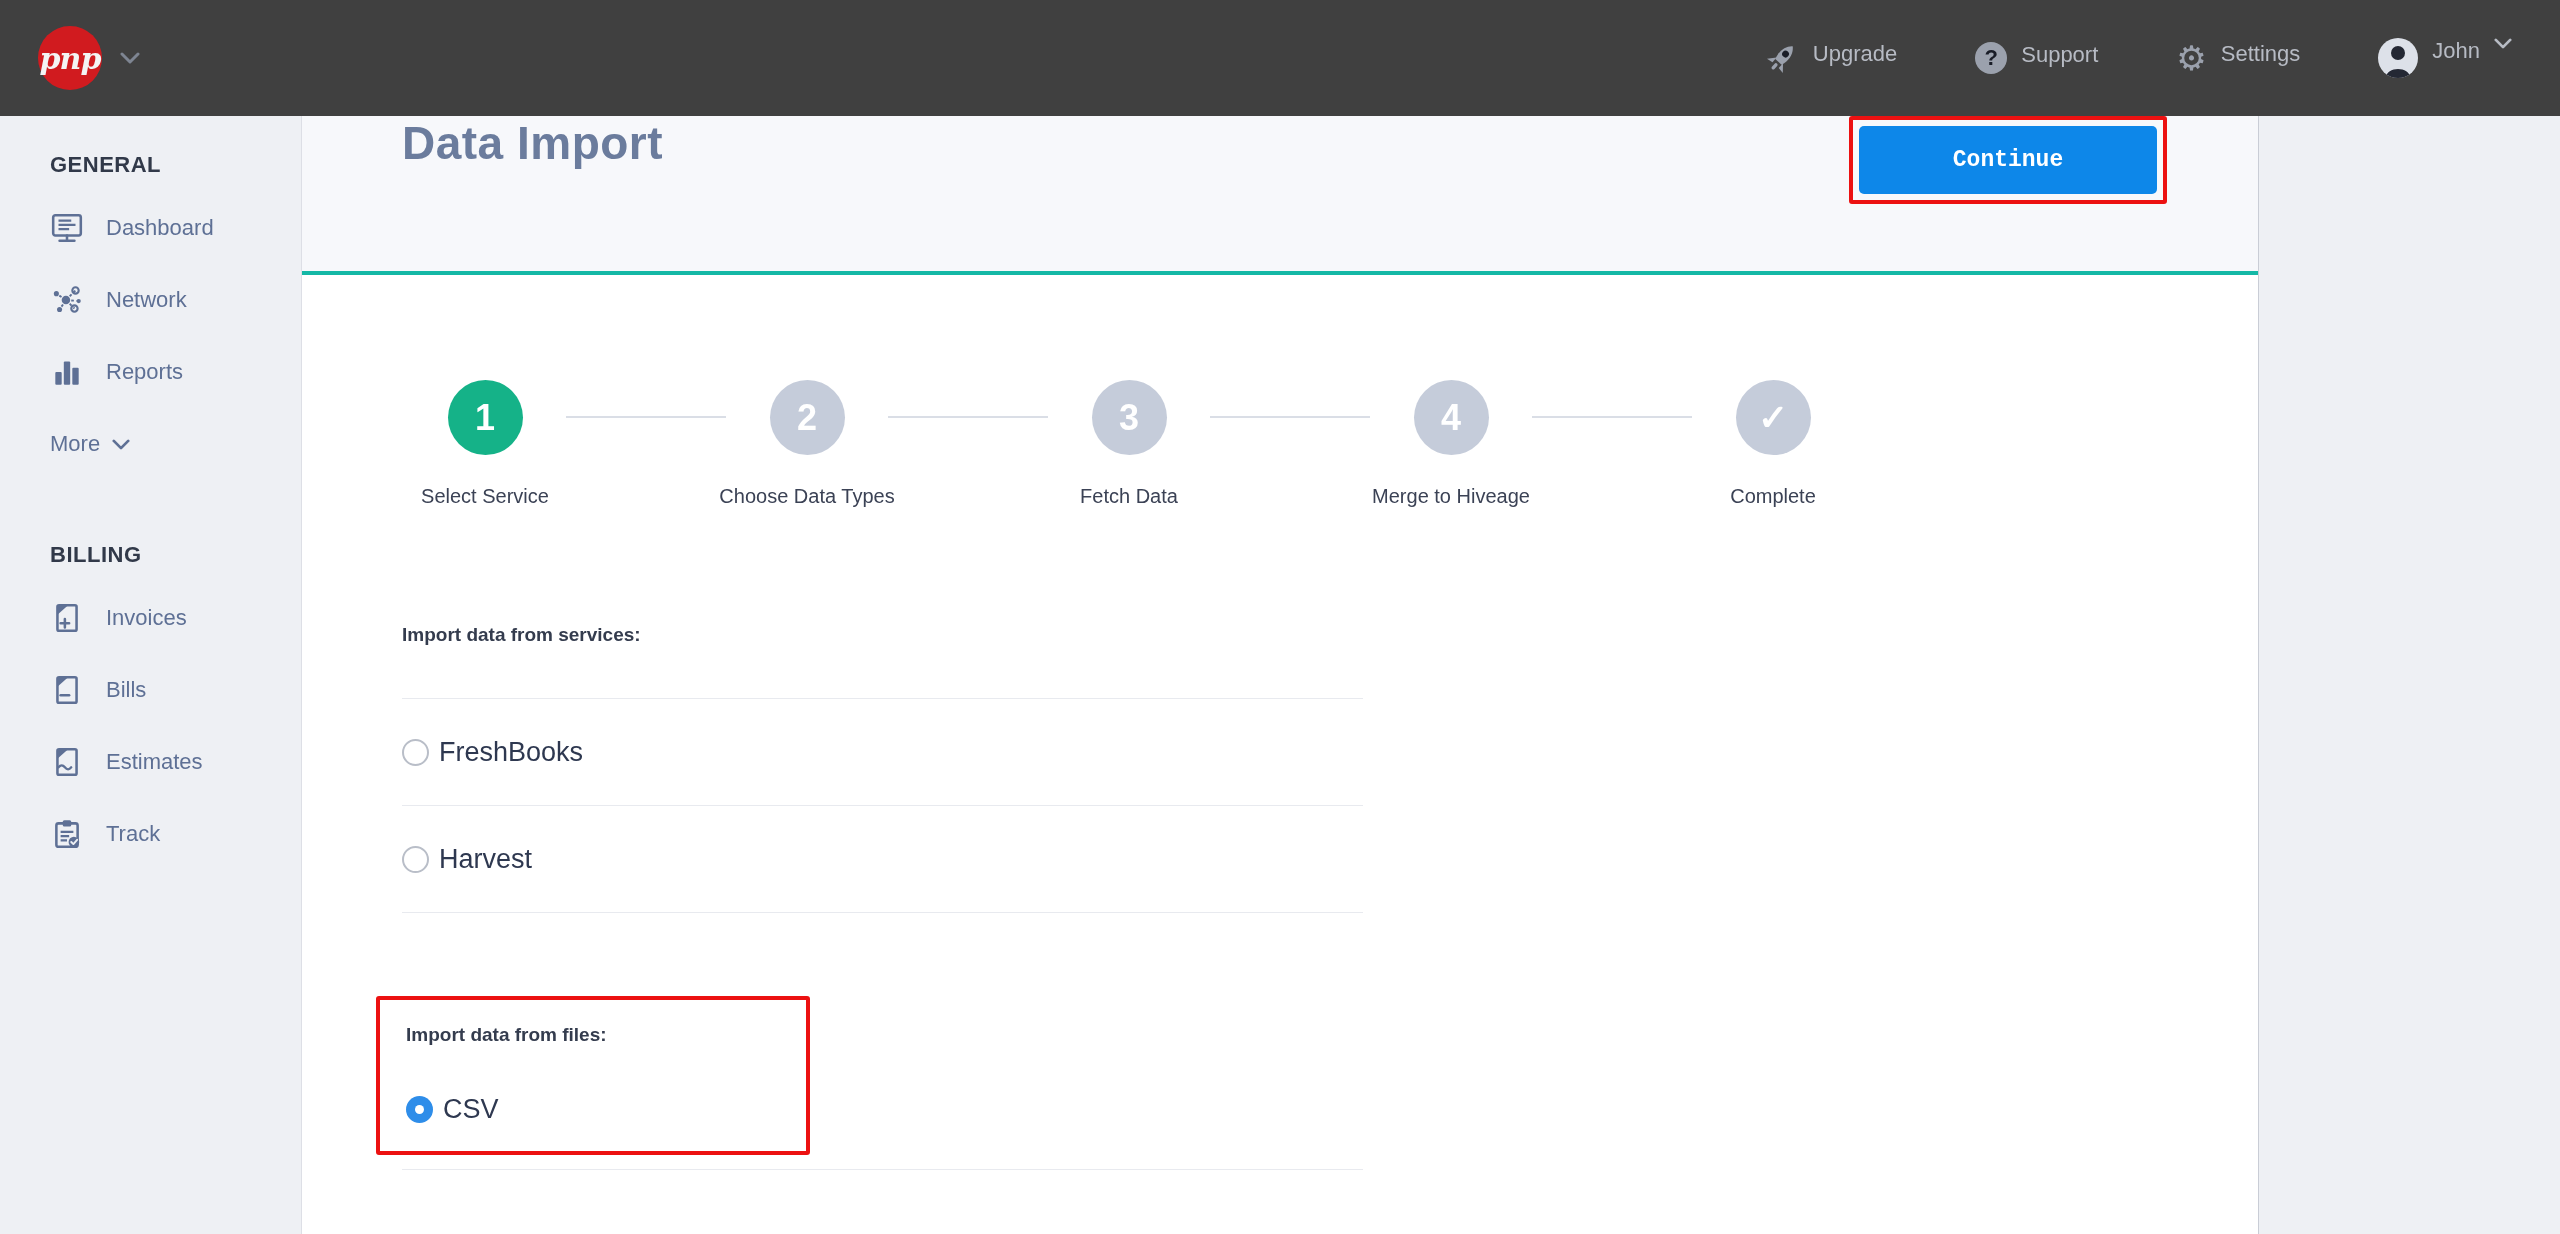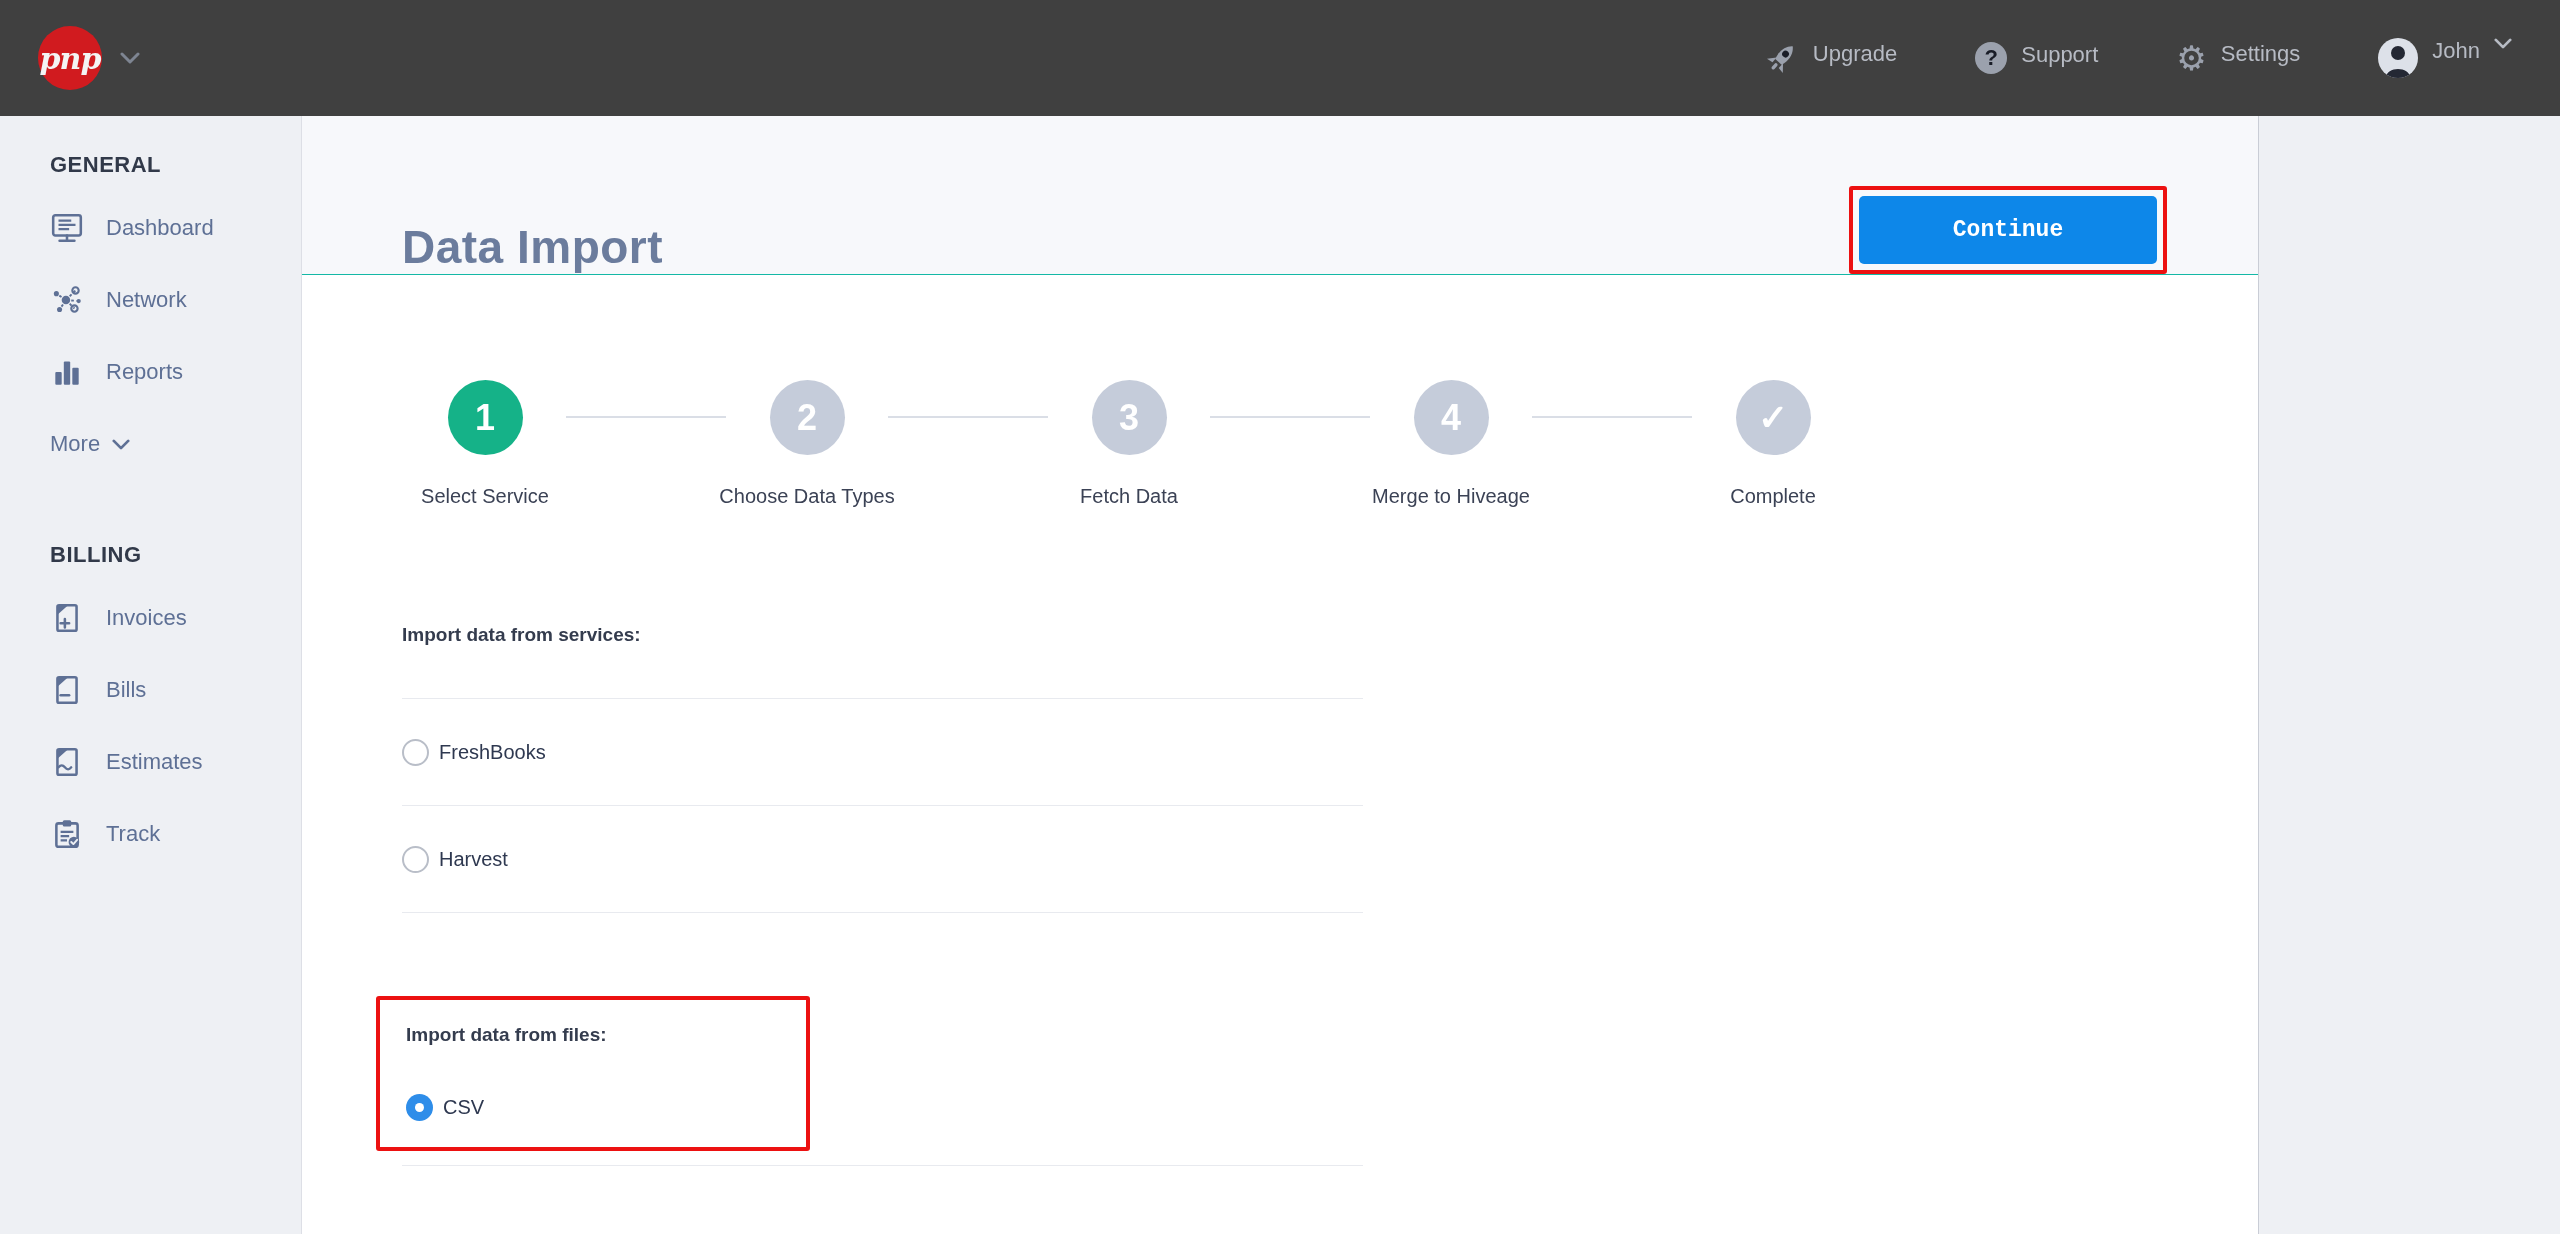--- a/index.html
+++ b/index.html
@@ -57,22 +57,22 @@
   .side-item {
     display: flex; align-items: center; height: 72px; gap: 22px;
     color: #5e7095; font-size: 22px; cursor: pointer;
   }
   .side-item .ic { width: 34px; display: flex; justify-content: center; }
   .side-more { gap: 12px; }
   .billing-block { margin-top: 62px; }
 
   
   .header-strip {
-    height: 159px; background: #f7f8fb; border-bottom: 1px solid #14b8a6;
-    display: flex; align-items: flex-end; justify-content: space-between;
+    height: 159px; background: #f7f8fb; border-bottom: 4px solid #14b8a6;
+    display: flex; align-items: flex-start; justify-content: space-between;
     padding: 0 91px 0 100px;
   }
   .page-title { font-size: 46px; font-weight: 700; color: #6b7c9d; letter-spacing: 0.5px; }
   .annotation-box {
     border: 4px solid #ec1111; border-radius: 3px;
   }
   .continue-wrap { padding: 6px; }
   .btn-primary {
     width: 298px; height: 68px; background: #0d87e9; color: #ffffff;
     border: none; border-radius: 5px; font-size: 23px; font-weight: 700;
@@ -106,21 +106,21 @@
     width: 27px; height: 27px; border-radius: 50%; background: #ffffff;
     border: 2px solid #b9bec8; flex: none;
   }
   .radio-checked {
     width: 27px; height: 27px; border-radius: 50%; background: #2e8de9;
     border: none; display: flex; align-items: center; justify-content: center; flex: none;
   }
   .radio-checked::after {
     content: ""; width: 9px; height: 9px; border-radius: 50%; background: #ffffff;
   }
-  .option-label { margin-left: 10px; font-size: 20px; color: #2e3850; }
+  .option-label { margin-left: 10px; font-size: 27px; color: #2e3850; }
 
   .files-box {
     margin-top: 83px; margin-left: -26px; width: 434px;
     padding: 24px 0 26px 26px;
   }
   .files-row { margin-top: 48px; display: flex; align-items: center; cursor: pointer; }
   .div-after-box { margin-top: 14px; }
 
   svg { display: block; }
 </style>

